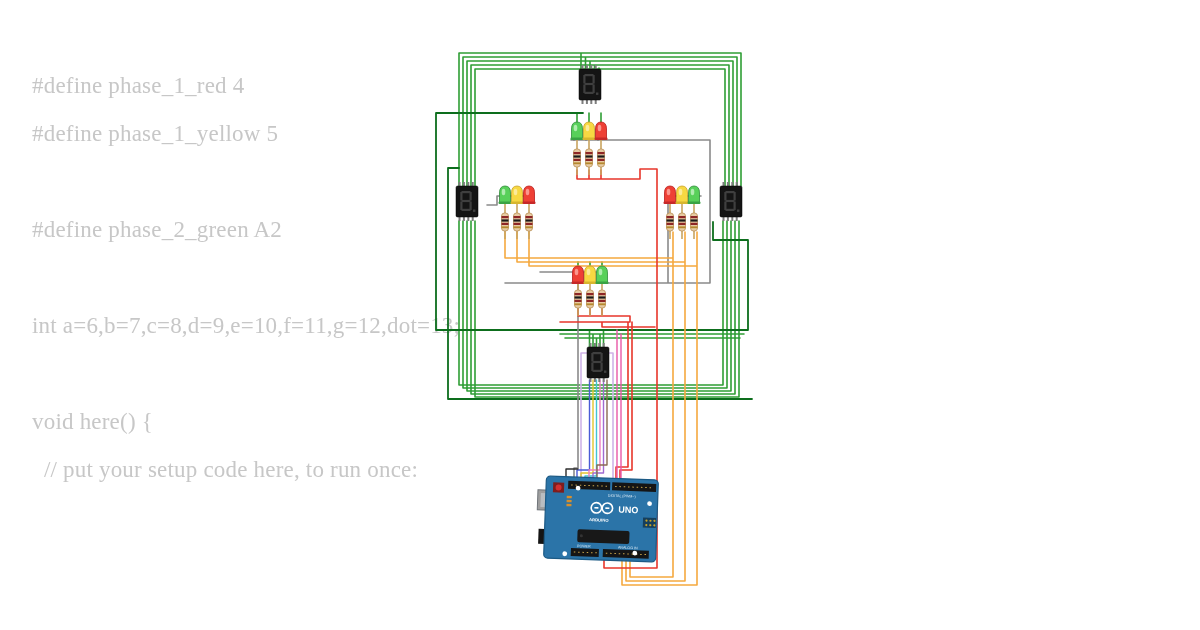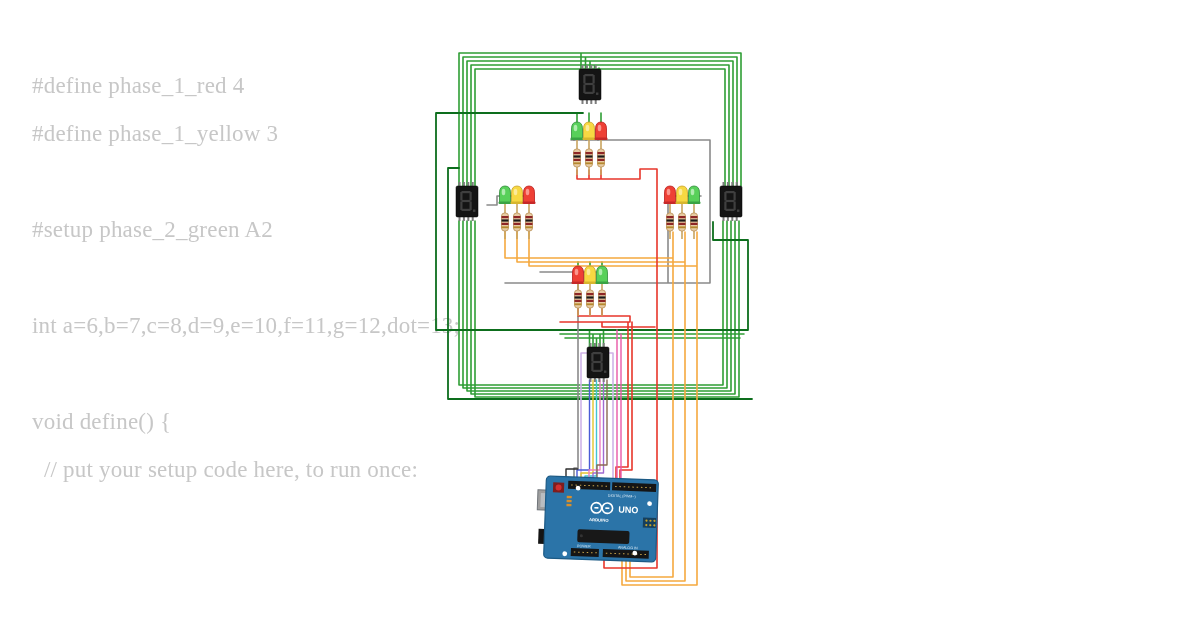--- a/index.html
+++ b/index.html
@@ -19,27 +19,27 @@
   .circuit-layer{
     position:absolute;left:0;top:0;z-index:2;
   }
   svg text{font-family:"Liberation Sans",sans-serif;}
 </style>
 </head>
 <body>
 
 <div class="code-layer" style="color: rgb(199, 199, 199);">
     <div class="code-line">#define phase_1_red 4</div>
-    <div class="code-line">#define phase_1_yellow 3</div>
+    <div class="code-line">#define phase_1_yellow 5</div>
     <div class="code-line">&nbsp;</div>
-    <div class="code-line">#setup phase_2_green A2</div>
+    <div class="code-line">#define phase_2_green A2</div>
     <div class="code-line">&nbsp;</div>
     <div class="code-line">int a=6,b=7,c=8,d=9,e=10,f=11,g=12,dot=13;</div>
     <div class="code-line">&nbsp;</div>
-    <div class="code-line">void define() {</div>
+    <div class="code-line">void here() {</div>
     <div class="code-line">  // put your setup code here, to run once:</div>
   </div>
 
 <div class="circuit-layer">
 <svg width="1200" height="630" viewBox="0 0 1200 630">
 
   <defs>
 
     <g id="sseg">
       <rect x="2.5" y="-4" width="2" height="5" fill="#7d7d7d"></rect>

